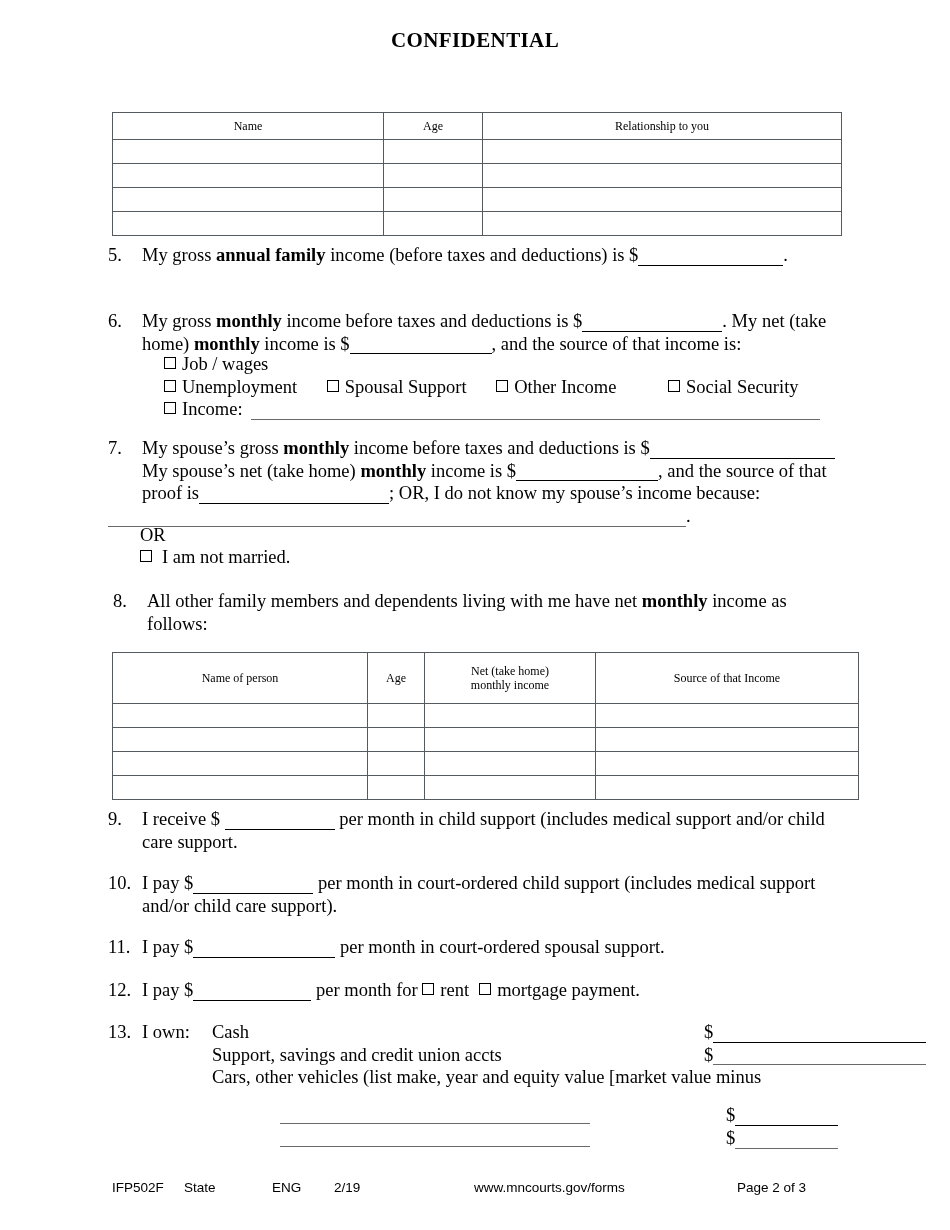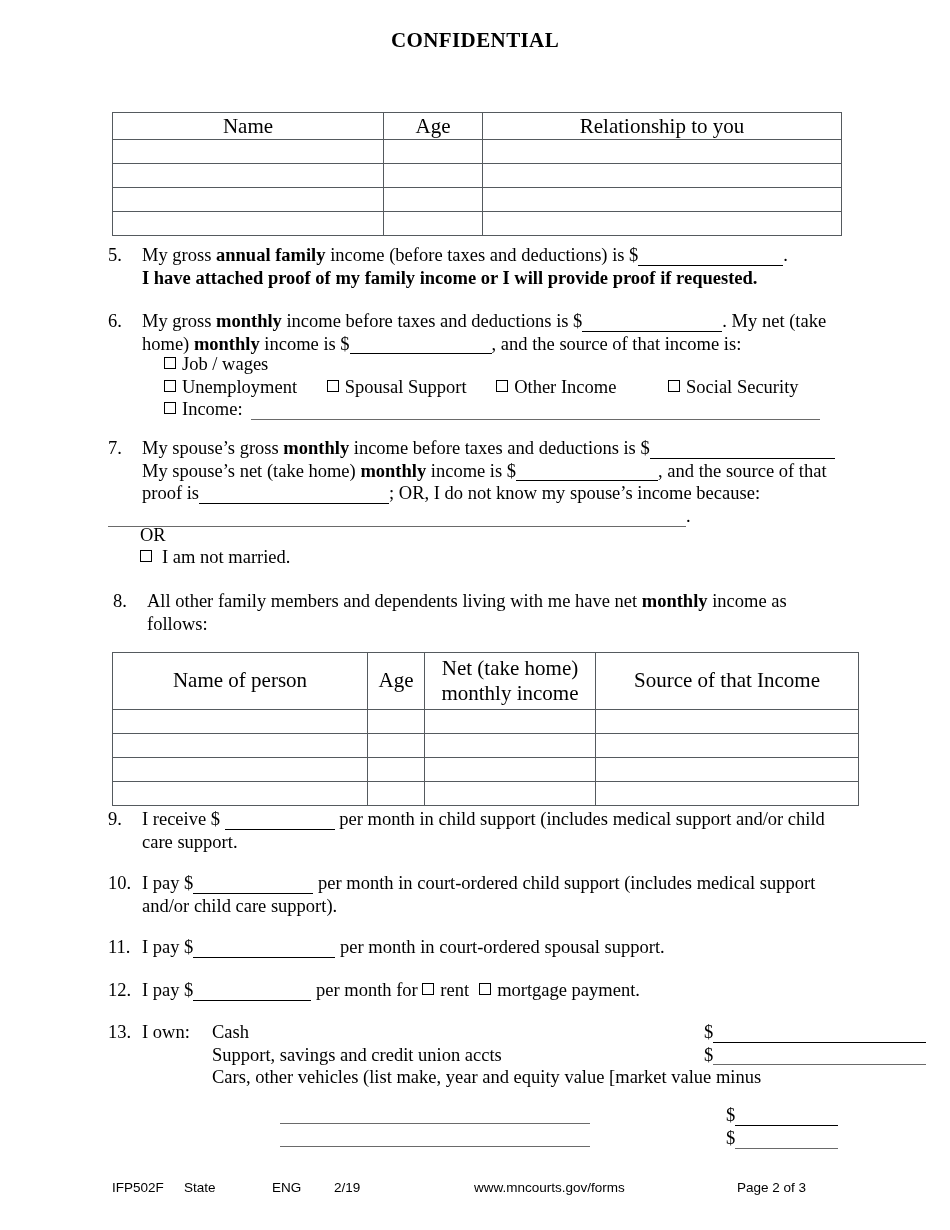--- a/index.html
+++ b/index.html
@@ -33,21 +33,21 @@
   .form-table {
     position: absolute;
     border-collapse: collapse;
     table-layout: fixed;
   }
   .form-table td,
   .form-table th {
     border: 1px solid #555a5e;
     padding: 0;
     font-weight: normal;
-    font-size: 21px;
+    font-size: 12px;
     text-align: center;
     vertical-align: middle;
   }
   .form-table thead th {
     line-height: 1.18;
   }
   .form-table tbody td {
     height: 23px;
   }
 
@@ -179,21 +179,20 @@
         <td></td>
       </tr>
     </tbody>
   </table>
 
   <div class="item" style="top:244px; left:108px; width:740px;">
     <span class="num">5.</span>
     <span class="body">
       <span>My gross </span><b>annual family</b><span> income (before taxes and deductions) is $</span><span class="rule" style="width:145px"></span><span>.</span>
       <br>
-      <b>I have attached proof of my family income or I will provide proof if requested.</b>
     </span>
   </div>
 
   <div class="item" style="top:310px; left:108px; width:740px;">
     <span class="num">6.</span>
     <span class="body">
       <span>My gross </span><b>monthly</b><span> income before taxes and deductions is $</span><span class="rule" style="width:140px"></span><span>.  My net (take home) </span><span></span>
       <span><b>monthly</b><span> income is $</span><span class="rule" style="width:142px"></span><span>, and the source of that income is:</span></span>
     </span>
   </div>

